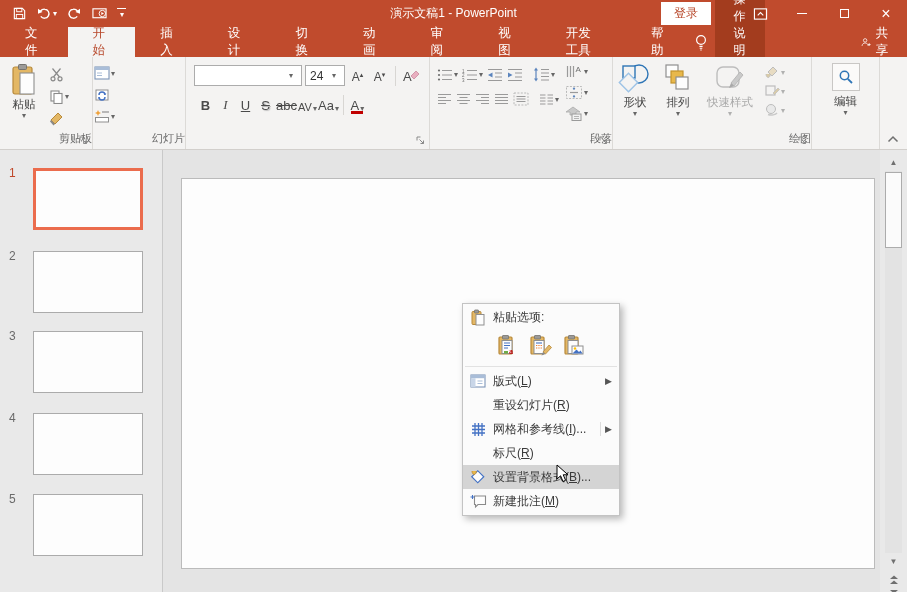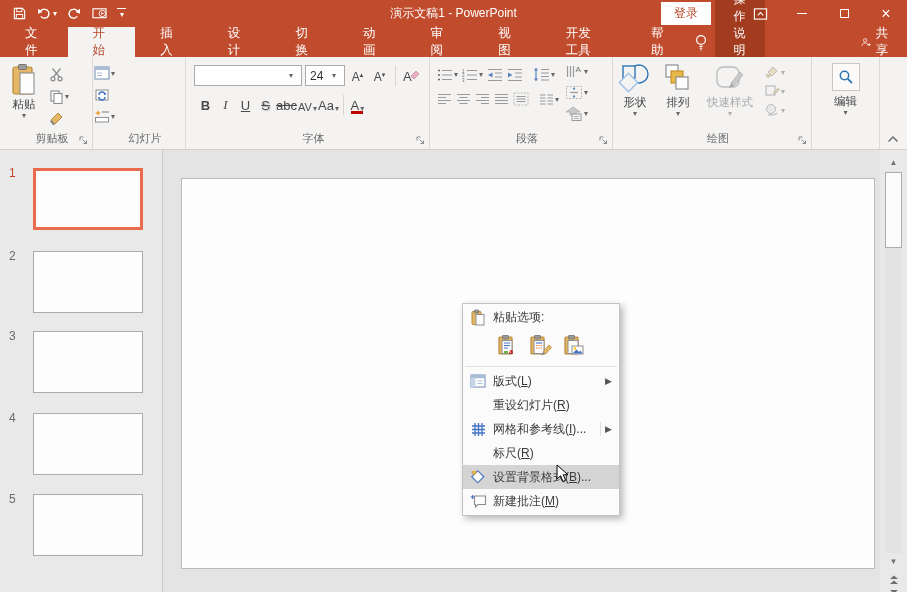--- a/index.html
+++ b/index.html
@@ -34,21 +34,21 @@
   .tab.selected { background:#F4F3F2; color:#B7472A; }
   .tab-right { margin-left:auto; display:flex; align-items:center; padding-right:14px; }
   .bulb { margin-right:7px; }
   .tellme { background:#A33C1E; color:#fff; padding:4px 19px; font-size:12px; }
   .share { display:flex; align-items:center; gap:5px; margin-left:96px; font-size:12.5px; }
 
   
   .ribbon { position:absolute; left:0; top:57px; width:907px; height:93px;
     background:#F4F3F2; border-bottom:1px solid #D2CFCC; display:flex; }
   .rgroup { position:relative; height:100%; border-right:1px solid #DCDAD7; flex:none; }
-  .glabel { position:absolute; bottom:3px; left:12px; right:0; text-align:center;
+  .glabel { position:absolute; bottom:3px; left:12px; right:0; text-align:right;
     font-size:11px; color:#696969; pointer-events:none; }
   .launcher { position:absolute; bottom:4px; right:4px; }
   .bigbtn { display:flex; flex-direction:column; align-items:center; padding-top:6px;
     font-size:11.5px; color:#444; line-height:1.25; cursor:default; }
   .dd { font-size:8px; color:#666; line-height:1; margin-top:1px; }
   .smallbtn { display:flex; align-items:center; gap:1px; padding:1px; cursor:default; }
 
   
   .g-clip { width:93px; display:flex; }
   .paste-big { width:48px; }
@@ -345,21 +345,20 @@
           <span>Aa</span>
           <span class="dd">▾</span>
         </span>
       <span class="vsep"></span>
       <span class="fbtn fcolor">
           <span>A</span>
           <span class="bar"></span>
           <span class="dd">▾</span>
         </span>
     </div>
-    <span class="glabel">字体</span>
     <span class="launcher">
       <svg width="9" height="9" viewBox="0 0 9 9">
           <path d="M1 1 h3.5 M1 1 v3.5 M3.5 3.5 L7.5 7.5 M7.5 4.5 v3 h-3" fill="none" stroke="#8A8A8A" stroke-width="1"></path>
         </svg>
     </span>
   </div>
 
   <div class="rgroup g-para">
     <div class="para-main">
       <div class="para-row">

